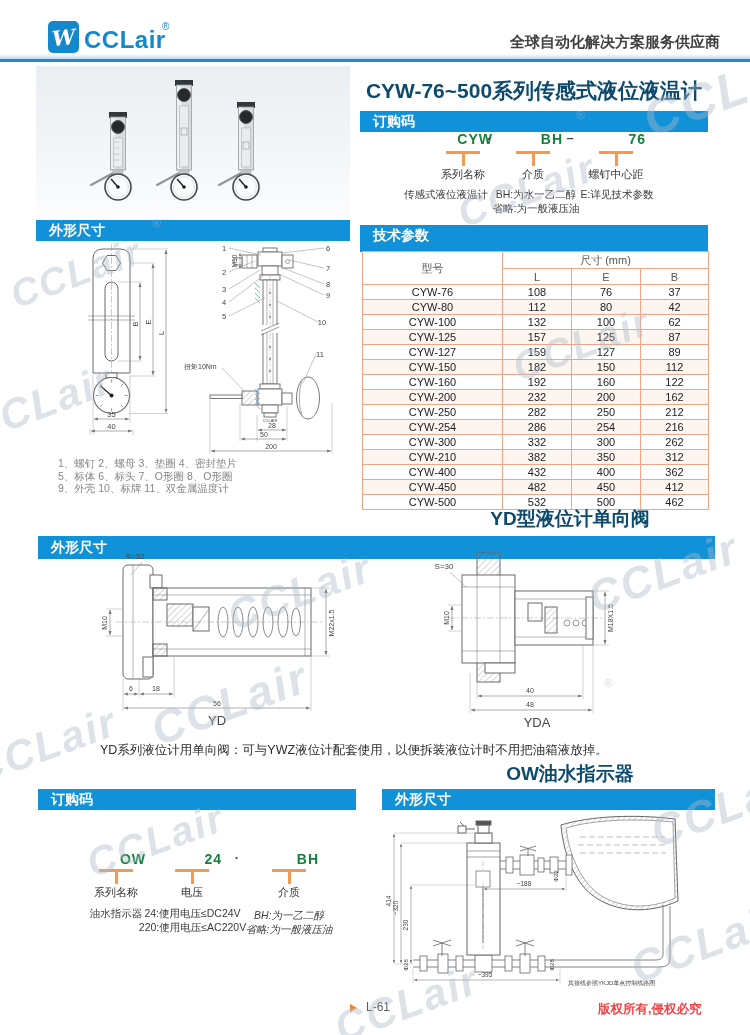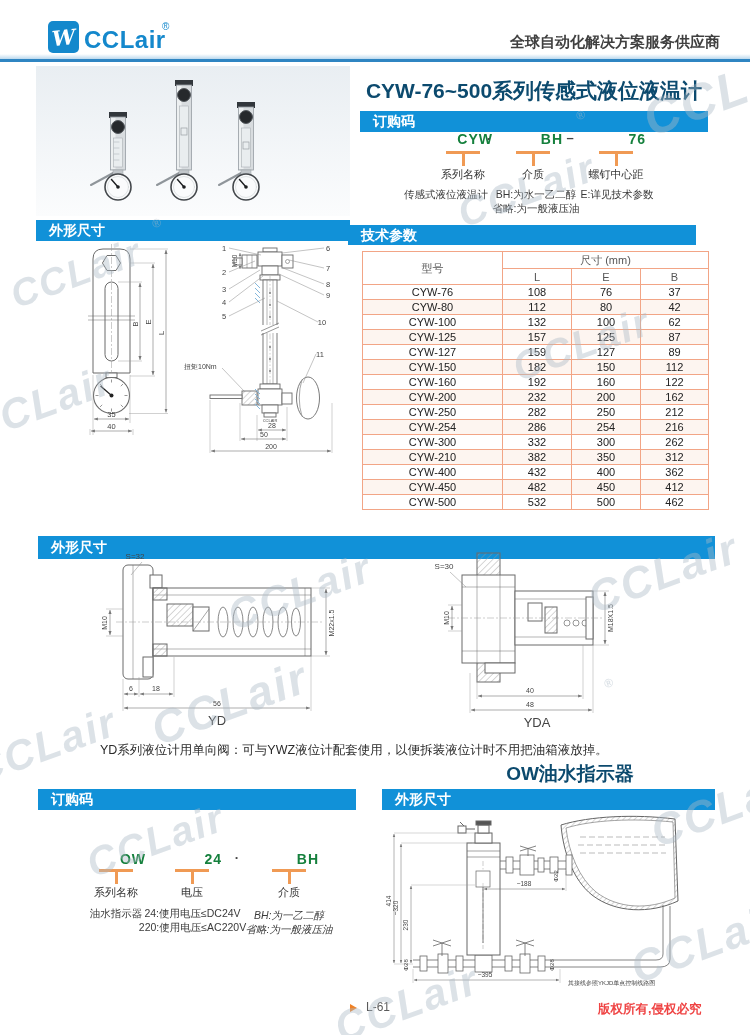--- a/index.html
+++ b/index.html
@@ -295,22 +295,27 @@
     <g stroke="#777" stroke-width="0.6">
       <line x1="222" y1="187" x2="250" y2="187" marker-start="url(#bAr)" marker-end="url(#bAr)"></line>
       <line x1="205" y1="196" x2="250" y2="196" marker-start="url(#bAr)" marker-end="url(#bAr)"></line>
       <line x1="175" y1="208" x2="295" y2="208" marker-start="url(#bAr)" marker-end="url(#bAr)"></line>
     </g>
     <text x="236" y="184.5" font-size="7" text-anchor="middle">28</text>
     <text x="228" y="193.5" font-size="7" text-anchor="middle">50</text>
     <text x="235" y="205.5" font-size="7" text-anchor="middle">200</text>
   </svg>
 
-
-  <div class="bar" style="left:348px;top:225px;width:348px;height:20px;line-height:20px;">技术参数</div>
+  <div class="parts-note">
+    <div>1、螺钉 2、螺母 3、垫圈 4、密封垫片</div>
+    <div>5、标体 6、标头 7、O形圈 8、O形圈</div>
+    <div>9、外壳 10、标牌 11、双金属温度计</div>
+  </div>
+
+  <div class="bar" style="left:360px;top:225px;width:348px;height:27px;line-height:20px;">技术参数</div>
 
   <table class="params-table">
     <colgroup>
         <col style="width:140px">
         <col style="width:69px">
         <col style="width:69px">
         <col style="width:68px">
       </colgroup>
     <thead>
       <tr>
@@ -410,20 +415,21 @@
         </tr>
         <tr>
           <td>CYW-500</td>
           <td>532</td>
           <td>500</td>
           <td>462</td>
         </tr>
       </tbody>
   </table>
 
+  <div class="title" style="left:420px;top:506px;width:300px;font-size:19px;">YD型液位计单向阀</div>
 
   <div class="bar" style="left:38px;top:536px;width:677px;height:23px;line-height:23px;">外形尺寸</div>
 
   <svg class="abs" style="left:40px;top:547px;" width="670" height="188" viewBox="0 0 670 188">
     <defs>
       <marker id="cAr" viewBox="0 0 8 8" markerWidth="7" markerHeight="7" refX="7.4" refY="4" orient="auto-start-reverse">
         <path d="M0,1 L7.6,4 L0,7 Z" fill="#777"></path>
         </marker>
       <pattern id="cH" width="4.5" height="4.5" patternUnits="userSpaceOnUse" patternTransform="rotate(45)">
         <line x1="0" y1="0" x2="0" y2="4.5" stroke="#9a9a9a" stroke-width="0.8"></line>

